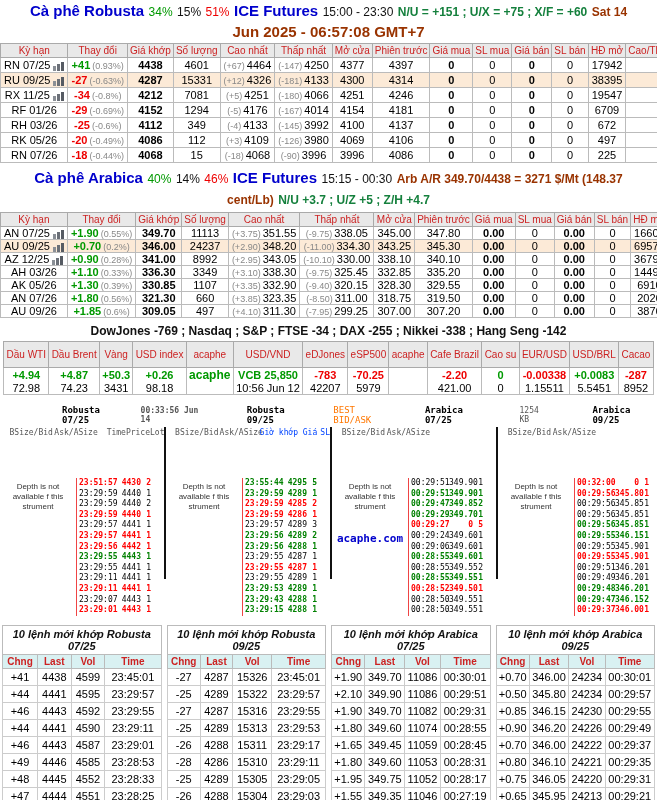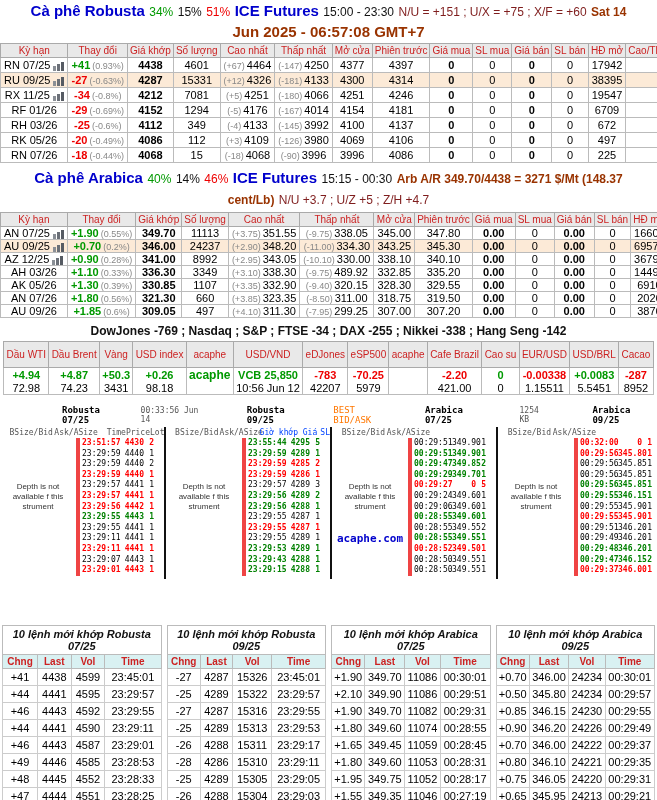--- a/index.html
+++ b/index.html
@@ -4,21 +4,21 @@
 <style>
   html,body{margin:0;padding:0;background:#fff;}
   body{width:657px;font-family:"Liberation Sans",sans-serif;color:#000;}
   
   .hline{text-align:center;white-space:nowrap;padding-top:2px;line-height:17px;}
   .big{font-size:15px;font-weight:bold;}
   .t-blue{color:#0000cc;}
   .t-green{color:#009900;}
   .t-red{color:#ee0000;}
   .t-black{color:#111;}
-  .t-magenta{color:#7f1d1d;font-weight:normal;}
+  .t-magenta{color:#15803d;font-weight:bold;}
   .t-brick{color:#993300;font-weight:bold;}
   .mid{font-size:12px;}
   
   table.fut{width:99%;margin:3px auto 0 auto;border-collapse:collapse;font-size:11px;}
   table.fut th{background:#e9e9e9;color:#cc2222;font-weight:normal;font-size:10px;border:1px solid #aaa;padding:1px 2px;white-space:nowrap;}
   table.fut td{border:1px solid #bbb;text-align:center;padding:1px 3px;white-space:nowrap;}
   table.fut.tight td{padding:0 3px;}
   table.fut tr.hl td{background:#fcead7;}
   .last{font-weight:bold;}
   .bold{font-weight:bold;}
@@ -34,36 +34,36 @@
   table.mkt th{background:#e9e9e9;color:#cc2222;font-weight:normal;font-size:10px;border:1px solid #aaa;padding:7px 2px;white-space:nowrap;text-align:center;}
   table.mkt td{border-left:1px solid #bbb;border-right:1px solid #bbb;padding:0 2px;white-space:nowrap;}
   table.mkt tr.vrow td{border-bottom:1px solid #bbb;}
   .brand{color:#009900;font-weight:bold;font-size:12px;}
   .vcb{color:#009900;font-weight:bold;}
   
   .panel-strip{display:flex;align-items:baseline;font-family:"DejaVu Sans Mono",monospace;font-size:9px;margin-top:10px;}
   .panel-strip .b{font-weight:bold;}
   .panel-strip .sm{color:#555;font-size:8px;}
   .best{color:#ff7700;font-weight:normal;}
-  .ps1{margin-left:62px;} .ps2{margin-left:14px;} .ps3{margin-left:40px;} .ps4{margin-left:22px;}
+  .ps1{margin-left:62px;} .ps2{margin-left:14px;font-weight:bold;} .ps3{margin-left:40px;} .ps4{margin-left:22px;}
   .ps5{margin-left:32px;} .ps6{margin-left:30px;} .ps7{margin-left:42px;}
   .panels{display:flex;margin-top:2px;height:152px;}
   .panel{width:164px;border-right:2px solid #111;font-family:"DejaVu Sans Mono",monospace;}
   .phead{display:flex;font-size:8px;color:#555;line-height:11px;}
   .phead .ph{white-space:nowrap;text-align:center;}
   .ph.c1{width:50px;padding-left:8px;}
   .ph.c2{width:40px;}
   .ph.c3{width:34px;text-align:right;}
   .ph.c4{width:26px;text-align:right;}
   .ph.c5{width:14px;text-align:right;}
   .ph.blue{color:#0044ff;}
   .pbody{display:flex;}
   .depth{width:76px;font-size:8px;color:#333;text-align:center;padding-top:44px;line-height:10px;font-family:"Liberation Sans",sans-serif;}
   .site-link{display:block;margin-top:22px;color:#0000cc;font-weight:bold;font-size:11px;font-family:"DejaVu Sans Mono",monospace;text-decoration:none;}
-  .ticks{width:74px;border-left:4px solid #ef4444;padding-left:2px;}
+  .ticks{width:74px;border-left:1px solid #ef4444;padding-left:2px;margin-top:40px;}
   .trow{display:flex;font-size:8px;line-height:10.6px;white-space:nowrap;}
   .trow .tt{width:38px;}
   .trow .tp{width:24px;text-align:right;}
   .trow .ts{width:10px;text-align:right;}
   .trow.u{color:#008000;}
   .trow.d{color:#ff0000;}
   .trow.k{color:#000;}
   
   .orders{display:flex;gap:5px;margin:46px 2px 6px 2px;}
   table.ord{border-collapse:collapse;font-size:11px;flex:1;}
@@ -342,21 +342,21 @@
           <td>36792</td>
 
         </tr>
 
         <tr>
           <td><span>AH 03/26</span></td>
           <td><span class="u">+1.10</span><span class="pct">(0.33%)</span></td>
           <td class="last">336.30</td>
           <td>3349</td>
           <td><span class="delta">(+3.10)</span><span>338.30</span></td>
-          <td><span class="delta">(-9.75)</span><span>489.92</span></td>
+          <td><span class="delta">(-9.75)</span><span>325.45</span></td>
           <td>332.85</td>
           <td>335.20</td>
           <td class="bold">0.00</td>
           <td>0</td>
           <td class="bold">0.00</td>
           <td>0</td>
           <td>14492</td>
 
         </tr>
 

